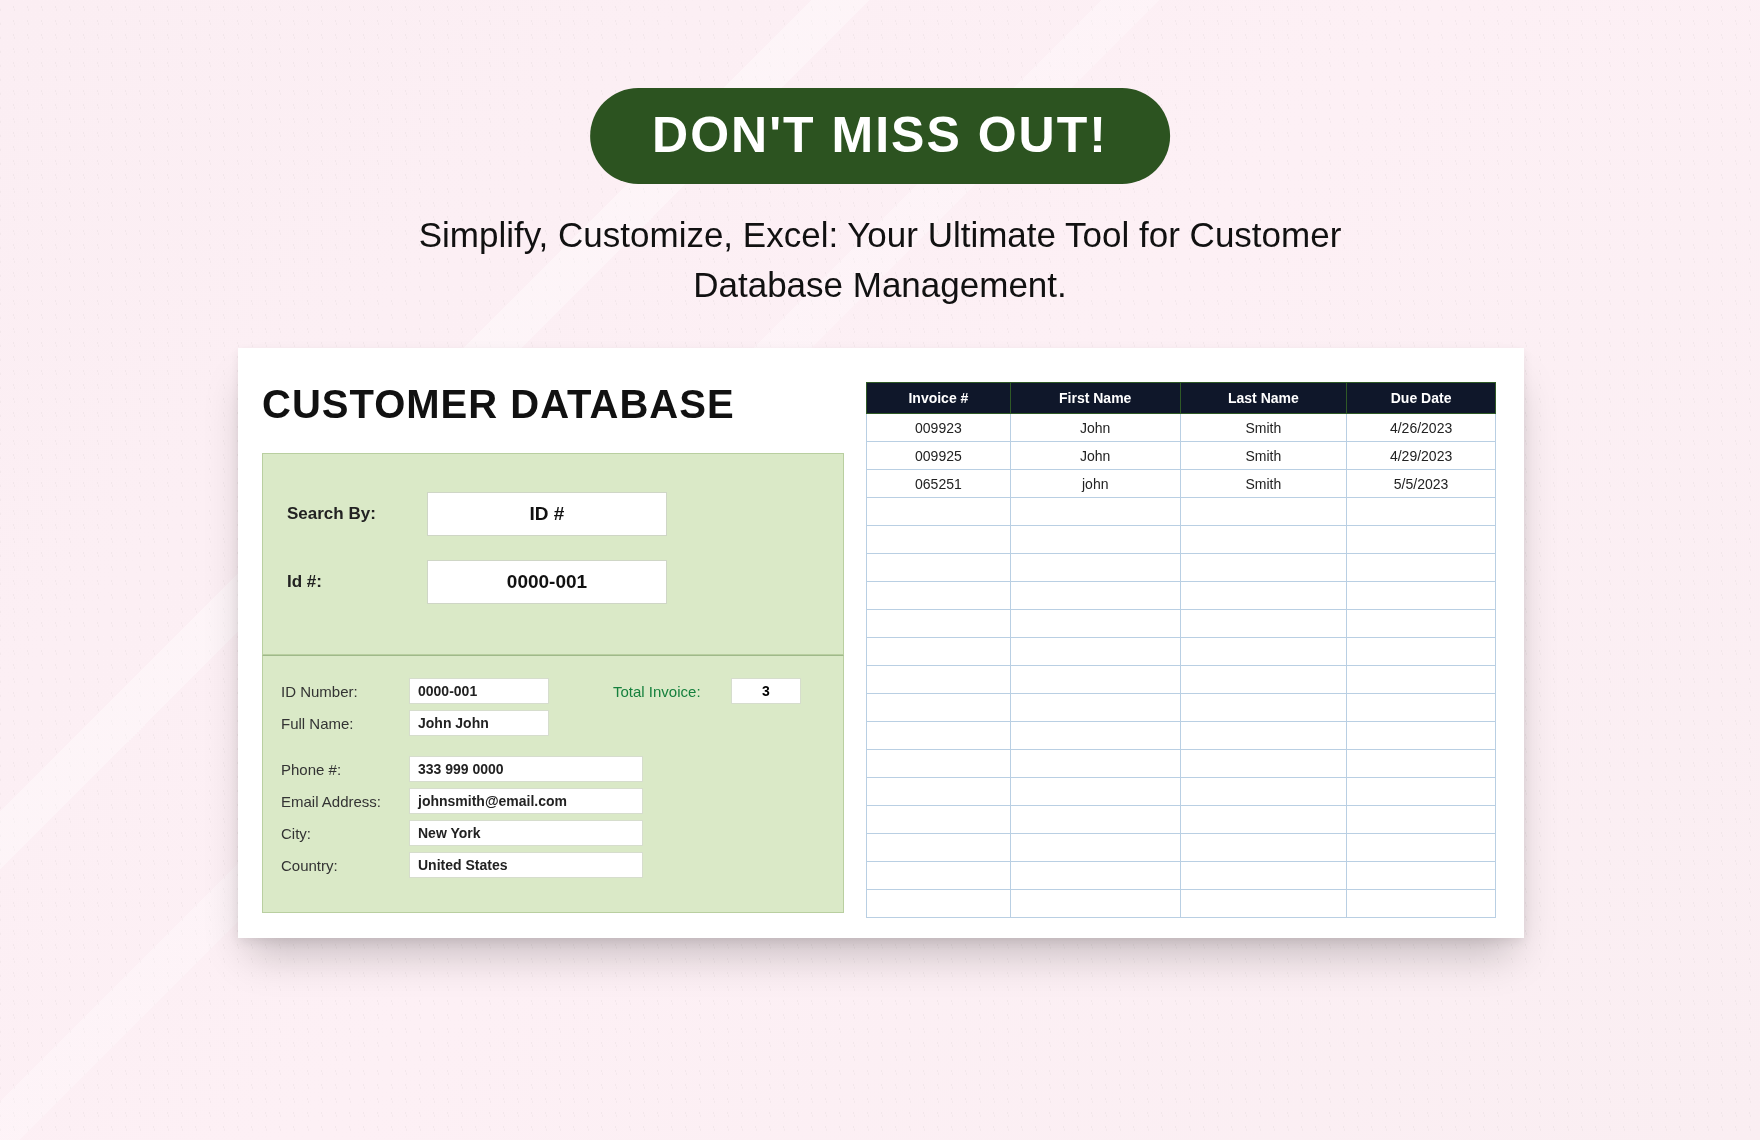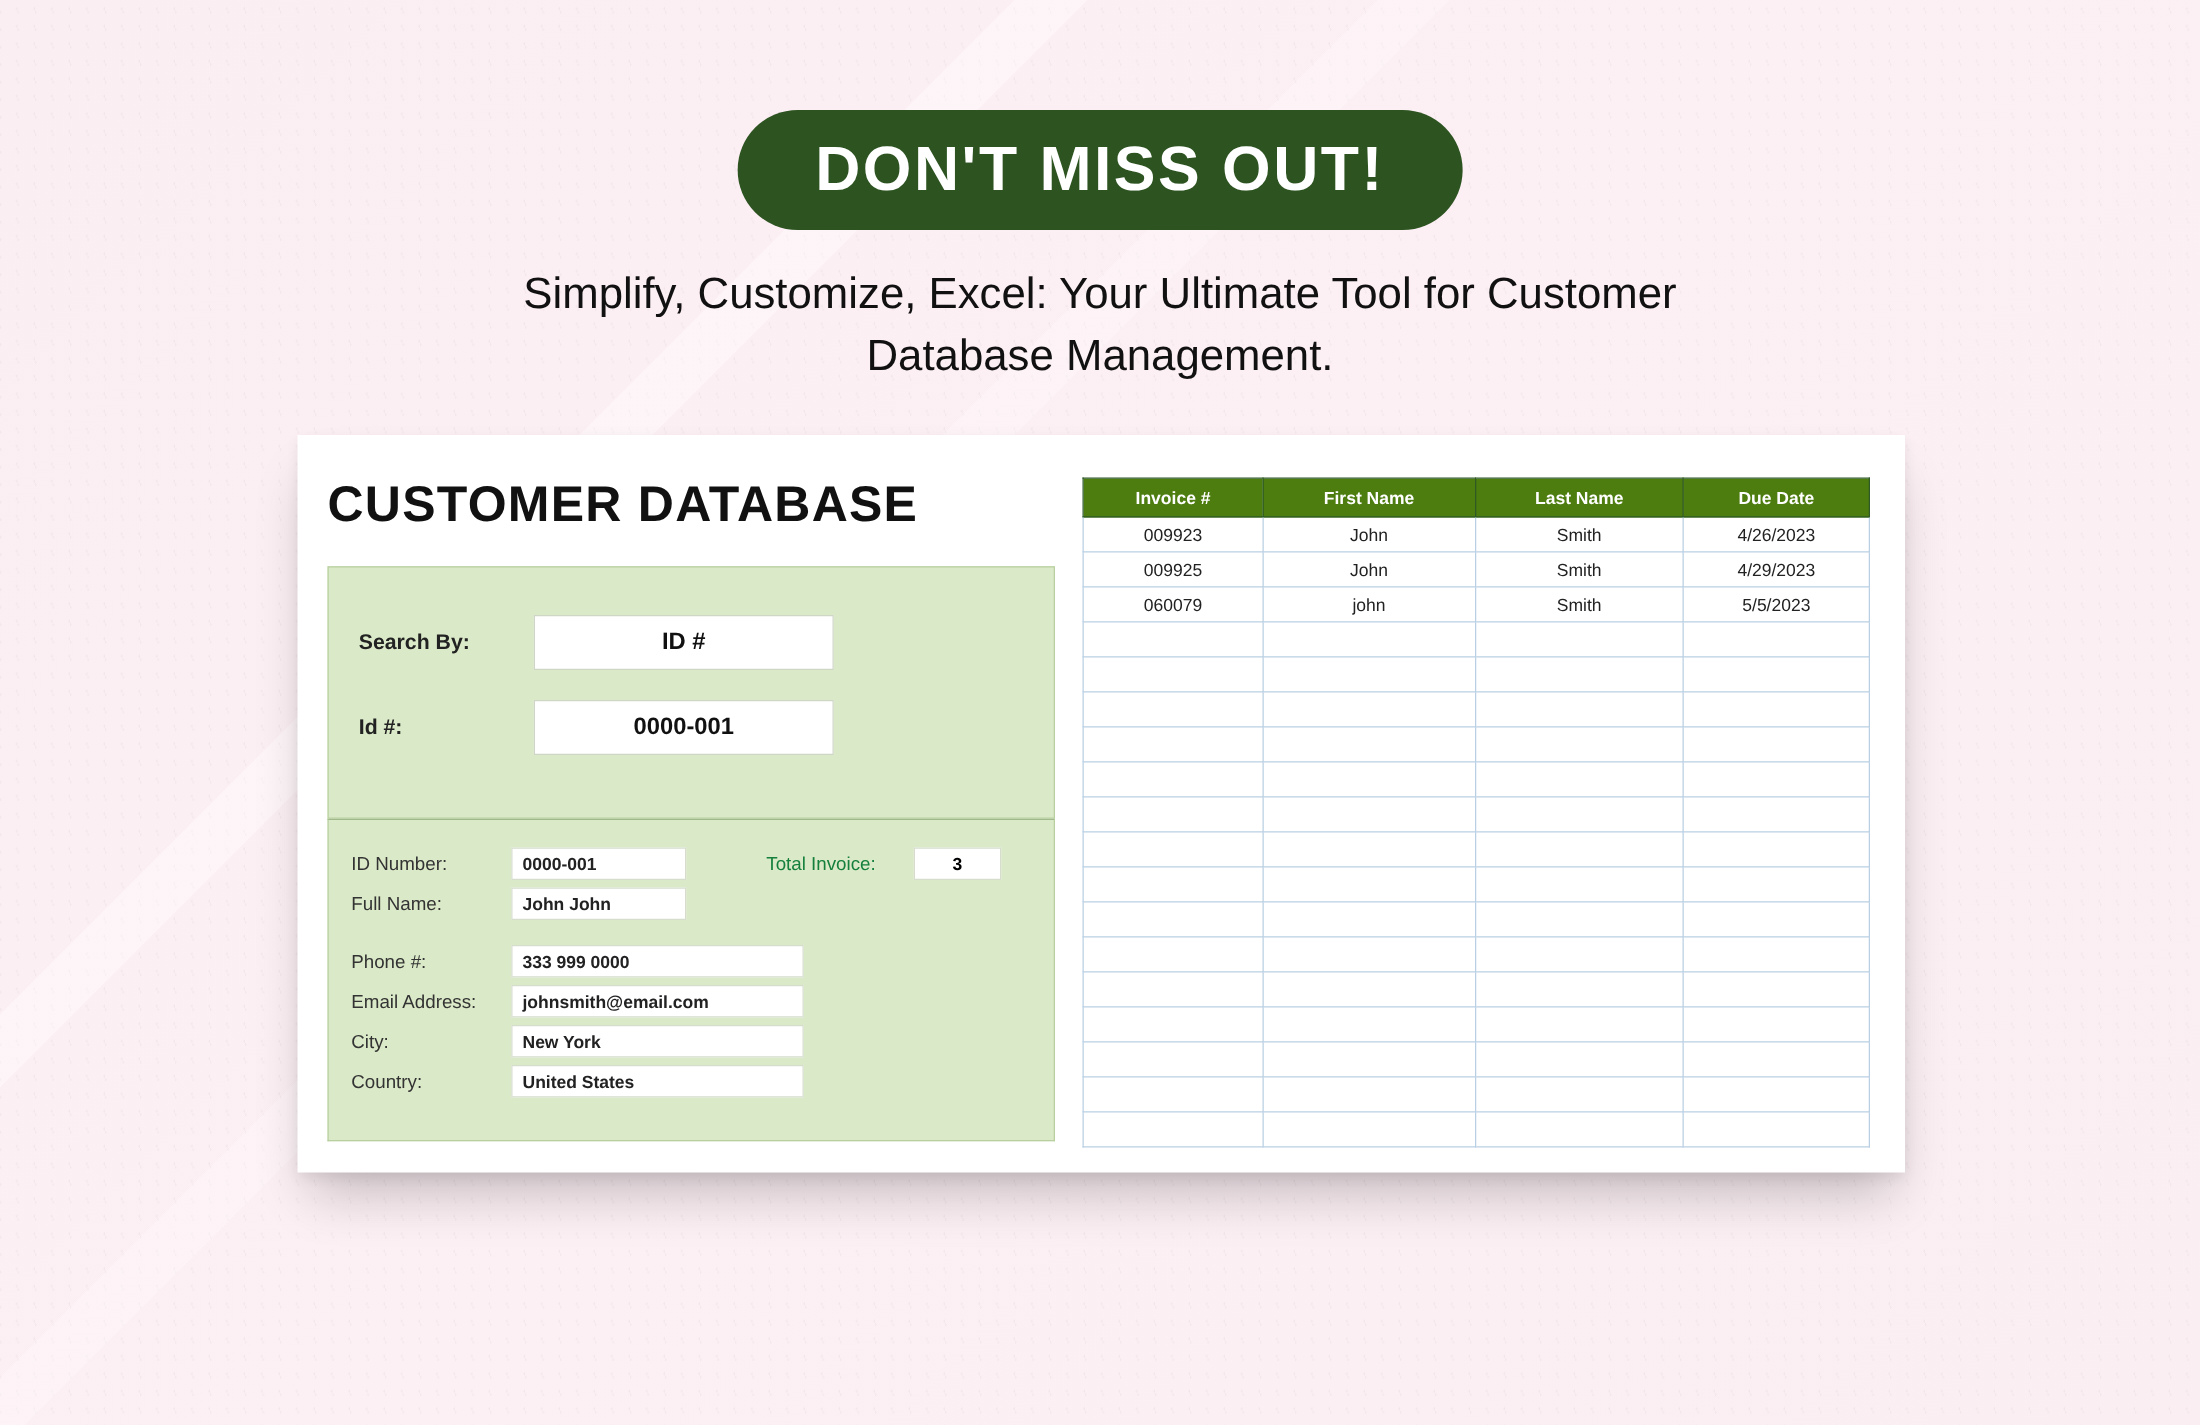--- a/index.html
+++ b/index.html
@@ -106,21 +106,21 @@
     width: 70px; height:26px; background:#fff; border:1px solid #d6ddcd;
     display:flex; align-items:center; justify-content:center;
     font-weight:700; font-size:14px;
   }
   .gap { height: 14px; }
 
   
   .right { flex:1; }
   .tbl { width: 100%; border-collapse: collapse; }
   .tbl th {
-    background:#4d7c0f; color:#fff; font-weight:700; font-size:14px;
+    background:#0f172a; color:#fff; font-weight:700; font-size:14px;
     padding: 7px 4px; border:1px solid #2f5a26; text-align:center;
   }
   .tbl td {
     border:1px solid #b9cfe3; height:28px; text-align:center;
     font-size:14px; color:#222; padding: 0 4px;
   }
 </style>
 </head>
 <body>
 
@@ -193,21 +193,21 @@
             <td>Smith</td>
             <td>4/26/2023</td>
           </tr>
           <tr>
             <td>009925</td>
             <td>John</td>
             <td>Smith</td>
             <td>4/29/2023</td>
           </tr>
           <tr>
-            <td>060079</td>
+            <td>065251</td>
             <td>john</td>
             <td>Smith</td>
             <td>5/5/2023</td>
           </tr>
           <tr>
             <td></td>
             <td></td>
             <td></td>
             <td></td>
           </tr>

